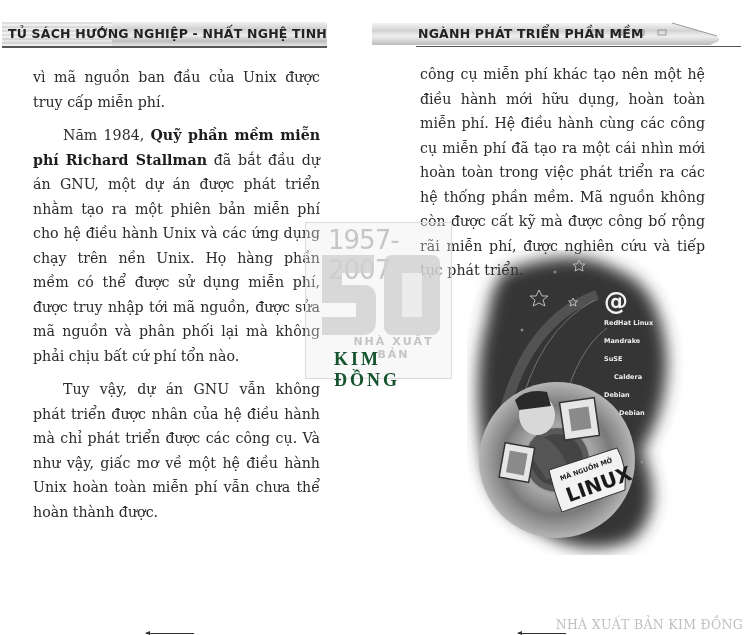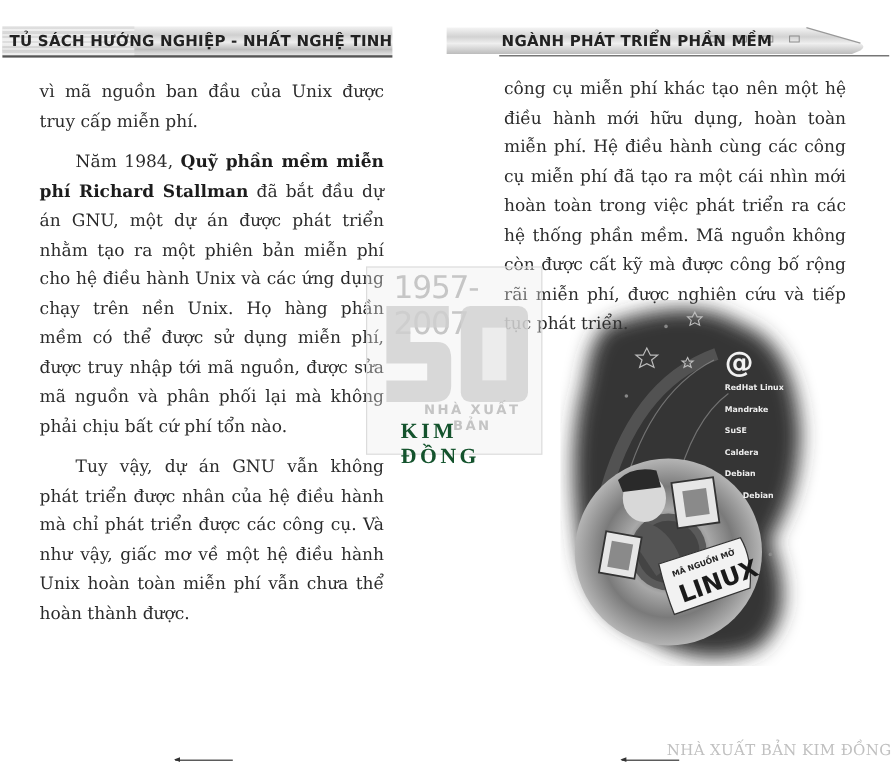--- a/index.html
+++ b/index.html
@@ -176,21 +176,21 @@
       <g transform="rotate(-20 120 232)">
         <text x="96" y="222" font-family="DejaVu Sans, sans-serif" font-size="6.5" font-weight="bold" fill="#222">MÃ NGUỒN MỞ</text>
         <text x="96" y="245" font-family="DejaVu Sans, sans-serif" font-size="20" font-weight="bold" fill="#1a1a1a">LINUX</text>
       </g>
     </svg>
   </div>
 
   <div class="distro" style="top:319px;">RedHat Linux</div>
   <div class="distro" style="top:337px;">Mandrake</div>
   <div class="distro" style="top:355px;">SuSE</div>
-  <div class="distro" style="top:373px;">Caldera</div>
+  <div class="distro" style="top:373px;margin-left:10px;">Caldera</div>
   <div class="distro" style="top:391px;">Debian</div>
   <div class="distro" style="top:409px;padding-left:15px;">Debian</div>
 
   <div class="pnum pnum-right">
     <div class="arrow a1"></div>
     <div class="num">55</div>
     <div class="arrow a2"></div>
   </div>
 </div>
 

